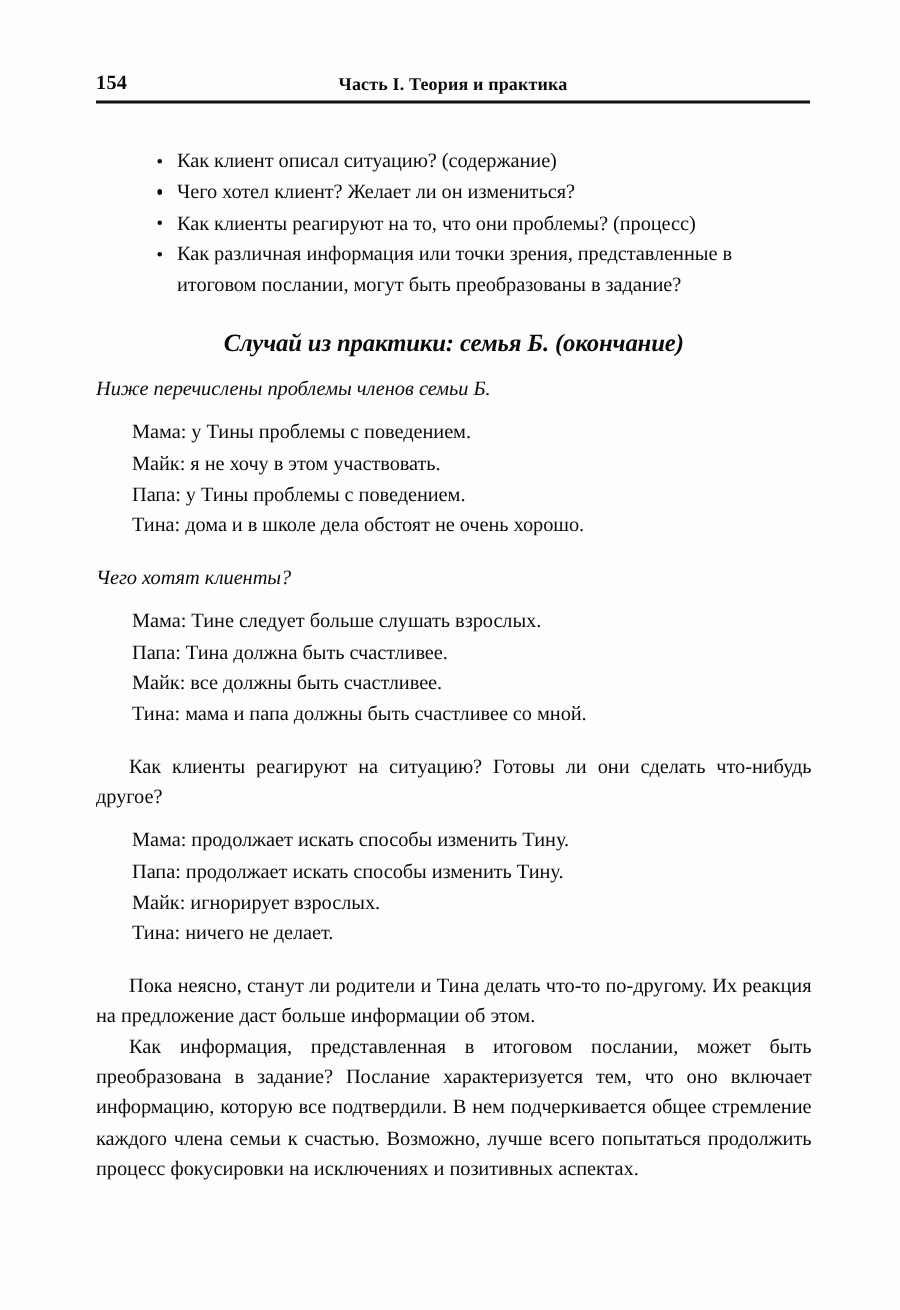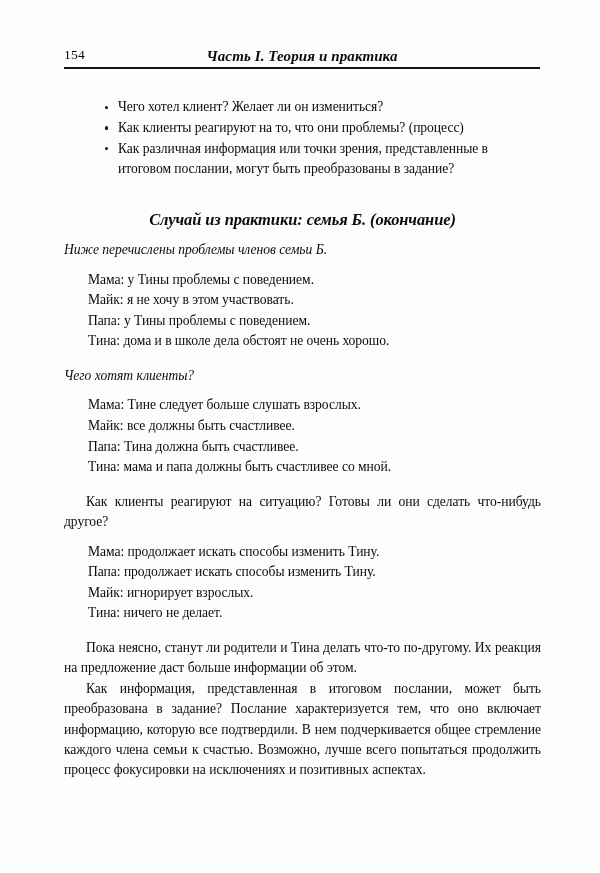--- a/index.html
+++ b/index.html
@@ -33,35 +33,34 @@
   }
   .header-row {
     position: relative;
     height: 20px;
   }
   .page-number {
     position: absolute;
     left: 0;
     top: 0;
     font-size: 13.5px;
-    font-weight: normal;
+    font-weight: bold;
     letter-spacing: 0.2px;
     line-height: 18px;
   }
   .running-title {
     position: absolute;
     left: 0;
     top: 1px;
     width: 476px;
     text-align: center;
-    font-size: 15px;
+    font-size: 12px;
     font-weight: bold;
     letter-spacing: 0.1px;
     line-height: 18px;
-    font-style: italic;
   }
   .header-rule {
     position: absolute;
     left: 0;
     top: 21px;
     width: 476px;
     height: 1.6px;
     background: #121212;
   }
   
@@ -121,21 +120,20 @@
     display: block;
   }
   
   .case-heading {
     text-align: center;
     font-style: italic;
     font-weight: bold;
     font-size: 16.5px;
     line-height: 22px;
     letter-spacing: -0.1px;
-    margin-top: 12px;
   }
   
   .dialogue {
     margin-left: 24px;
   }
   .dialogue .line {
     font-size: 13.6px;
     line-height: 20.6px;
     letter-spacing: -0.05px;
     white-space: nowrap;
@@ -162,20 +160,24 @@
   </div>
 
   <div class="content">
 
 
     <div class="spacer-sm"></div>
 
     <ul class="bullets">
       <li>
         <span class="dot"></span>
+        <span class="li-text">Как клиент описал ситуацию? (содержание)</span>
+      </li>
+      <li>
+        <span class="dot"></span>
         <span class="li-text">Чего хотел клиент? Желает ли он измениться?</span>
       </li>
       <li>
         <span class="dot"></span>
         <span class="li-text">Как клиенты реагируют на то, что они проблемы? (процесс)</span>
       </li>
       <li>
         <span class="dot"></span>
         <span class="li-text">Как различная информация или точки зрения, представленные в итоговом послании, могут быть преобразованы в задание?</span>
       </li>
@@ -215,28 +217,28 @@
     <p class="para noindent">Чего хотят клиенты?</p>
 
     <div class="spacer-sm"></div>
 
     <div class="dialogue">
       <div class="line">
         <span class="speaker">Мама:</span>
         <span class="speech">Тине следует больше слушать взрослых.</span>
       </div>
       <div class="line">
+        <span class="speaker">Папа:</span>
+        <span class="speech">Тина должна быть счастливее.</span>
+      </div>
+      <div class="line">
         <span class="speaker">Майк:</span>
         <span class="speech">все должны быть счастливее.</span>
       </div>
       <div class="line">
-        <span class="speaker">Папа:</span>
-        <span class="speech">Тина должна быть счастливее.</span>
-      </div>
-      <div class="line">
         <span class="speaker">Тина:</span>
         <span class="speech">мама и папа должны быть счастливее со мной.</span>
       </div>
     </div>
 
     <div class="spacer-md"></div>
 
     <p class="para">Как клиенты реагируют на ситуацию? Готовы ли они сделать что-нибудь другое?</p>
 
     <div class="spacer-sm"></div>

